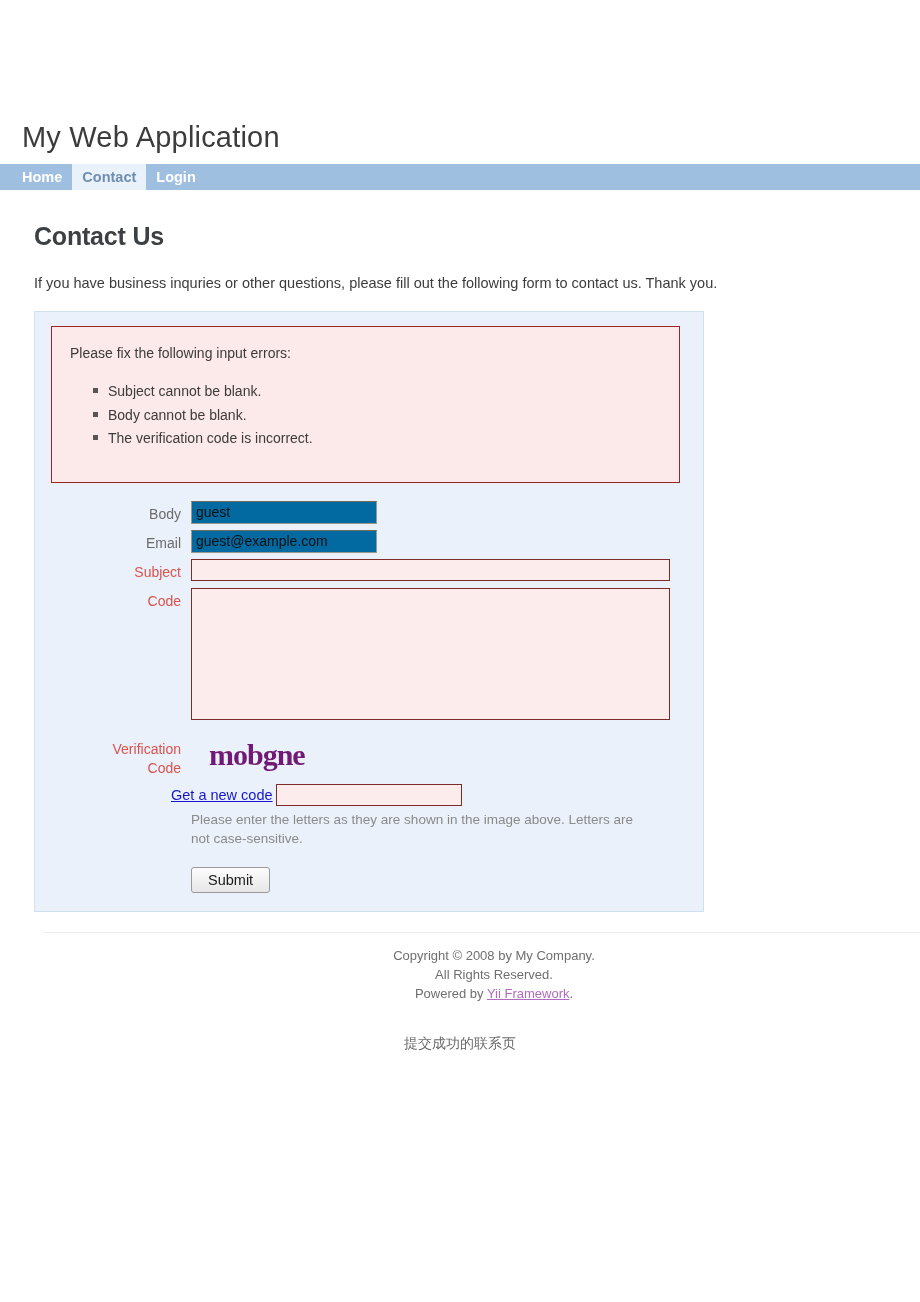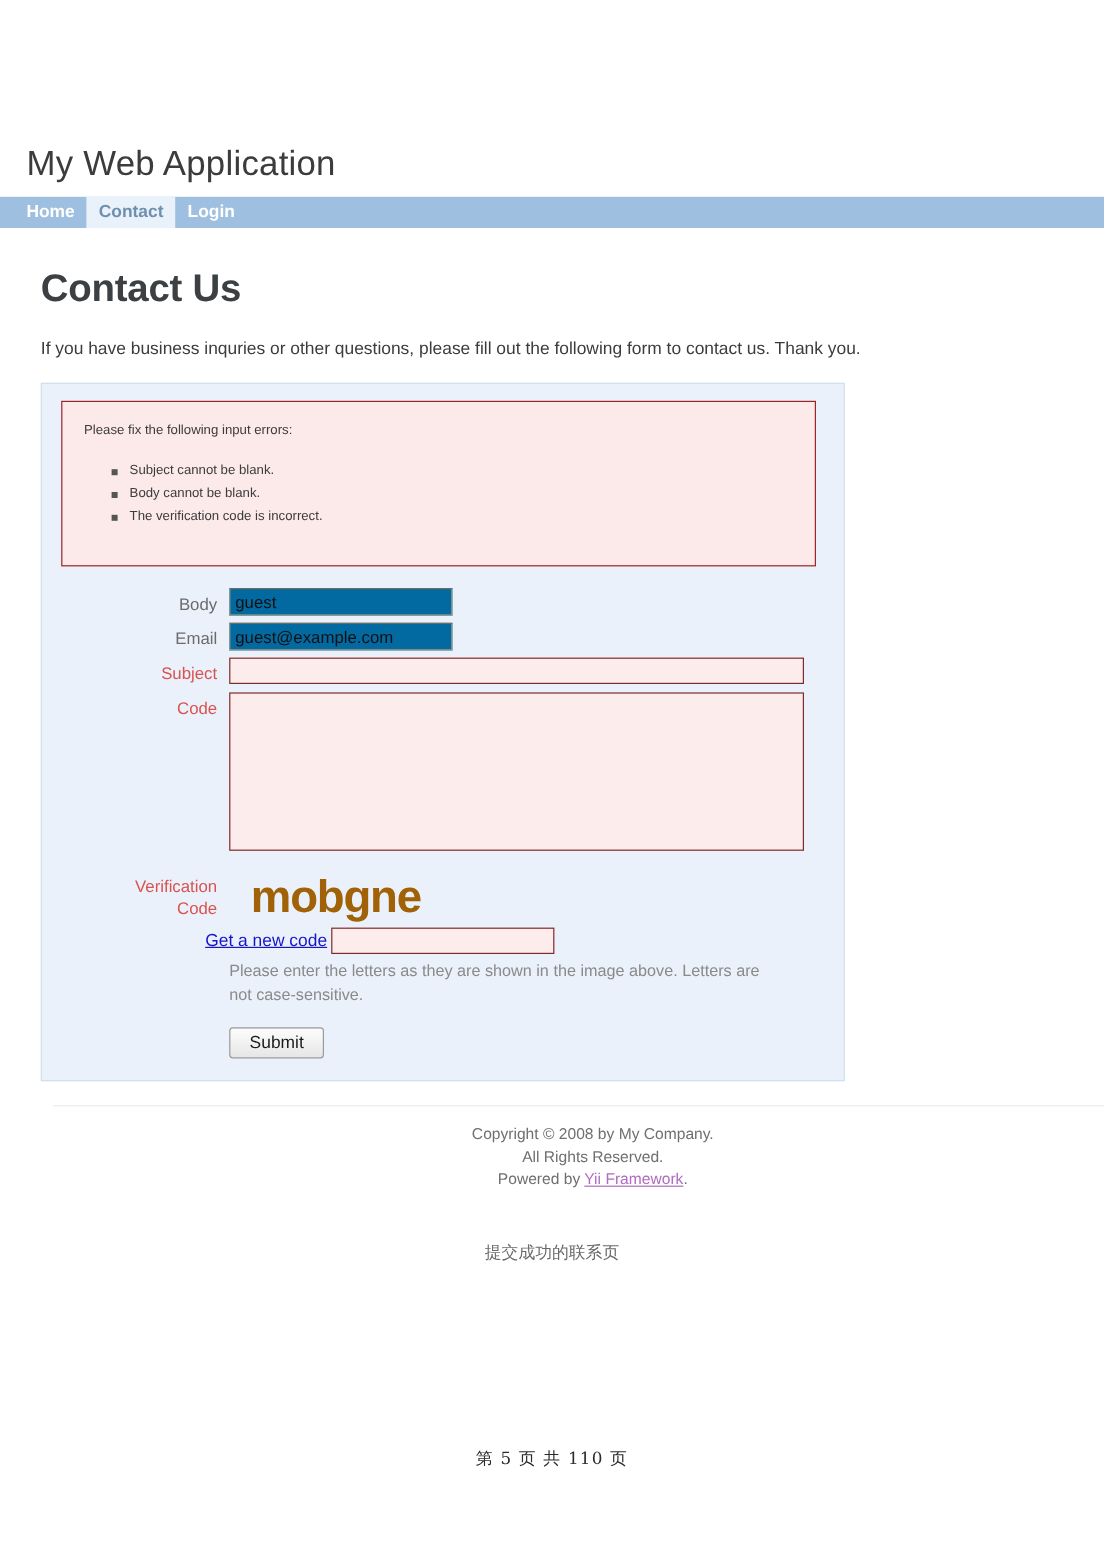--- a/index.html
+++ b/index.html
@@ -69,21 +69,21 @@
   #mainmenu a.active {
     background: #e9f2fb;
     color: #6f8fae;
   }
 
   
   #content {
     padding: 18px 20px 0 34px;
   }
   h1#page-heading {
-    font-size: 32px;
+    font-size: 25px;
     font-weight: bold;
     color: #3c4043;
     margin: 14px 0 22px 0;
     letter-spacing: -0.2px;
   }
   p#intro {
     font-size: 14.5px;
     color: #3c3c3c;
     margin: 0 0 18px 0;
     line-height: 1.4;
@@ -98,21 +98,21 @@
     box-sizing: content-box;
     margin-left: 0px;
   }
 
   
   #error-summary {
     border: 1px solid #9b2525;
     background: #fce9e9;
     padding: 14px 16px 16px 16px;
     margin: 2px 0 18px 0;
-    font-size: 11px;
+    font-size: 14px;
     color: #3c3c3c;
     line-height: 1.55;
     width: 629px;
     box-sizing: border-box;
   }
   #error-summary .err-title { margin: 2px 0 8px 2px; }
   #error-summary ul {
     margin: 16px;
     padding-left: 22px;
     list-style: none;
@@ -175,24 +175,24 @@
     width: 479px;
     height: 132px;
     resize: none;
     display: block;
   }
 
   
   #row-captcha { margin-top: 16px; }
   #captcha-area { padding-top: 2px; }
   #captcha-image {
-    font-family: Liberation Sans, sans-serif;
+    font-family: Liberation Serif, serif;
     font-weight: bold;
-    font-size: 38px;
-    color: #a16207;
+    font-size: 30px;
+    color: #701a75;
     letter-spacing: -1px;
     line-height: 1;
     padding: 2px 0 0 18px;
     height: 38px;
     user-select: none;
   }
   #captcha-controls {
     display: flex;
     align-items: center;
     margin-top: 2px;
@@ -353,15 +353,14 @@
       <div id="footer">
         <div>Copyright © 2008 by My Company.</div>
         <div>All Rights Reserved.</div>
         <div><span>Powered by </span><a href="#">Yii Framework</a><span>.</span></div>
       </div>
 
     </div>
   </div>
 
   <div id="scan-caption">提交成功的联系页</div>
-  <div id="page-number">第 5 页 共 110 页</div>
 
 </div>
 
 </body></html>

